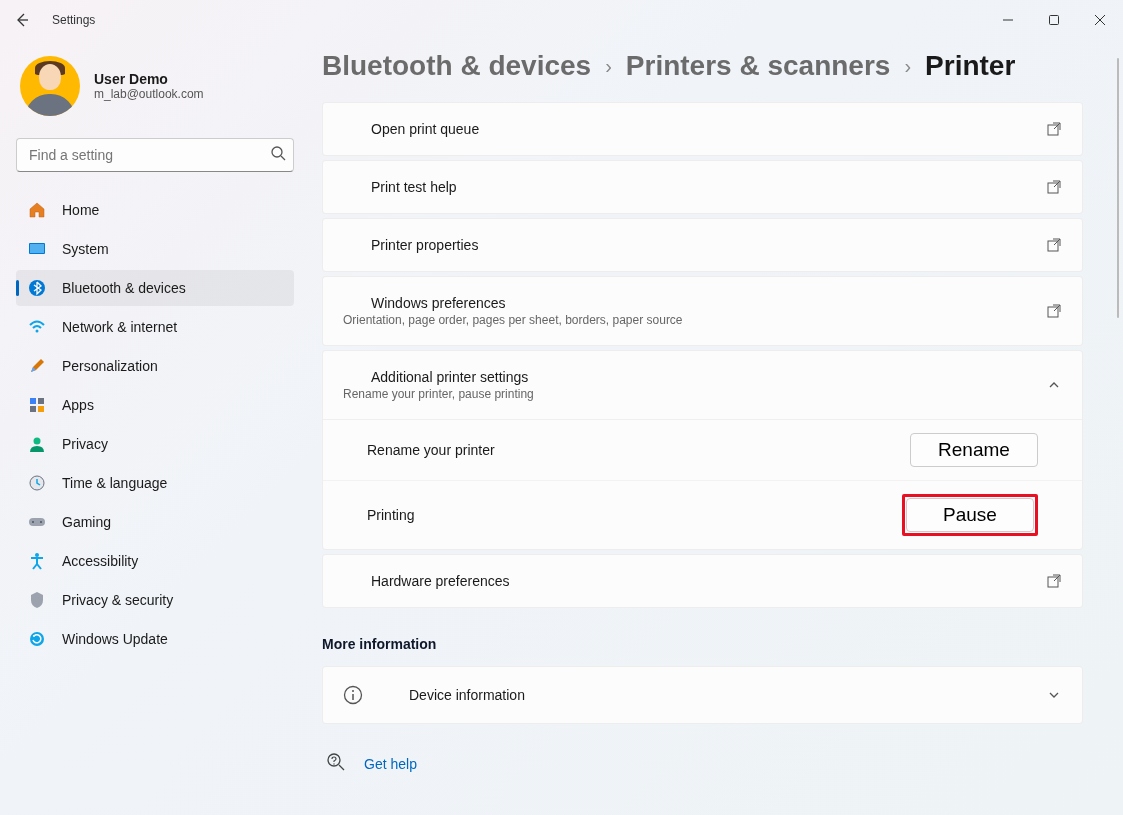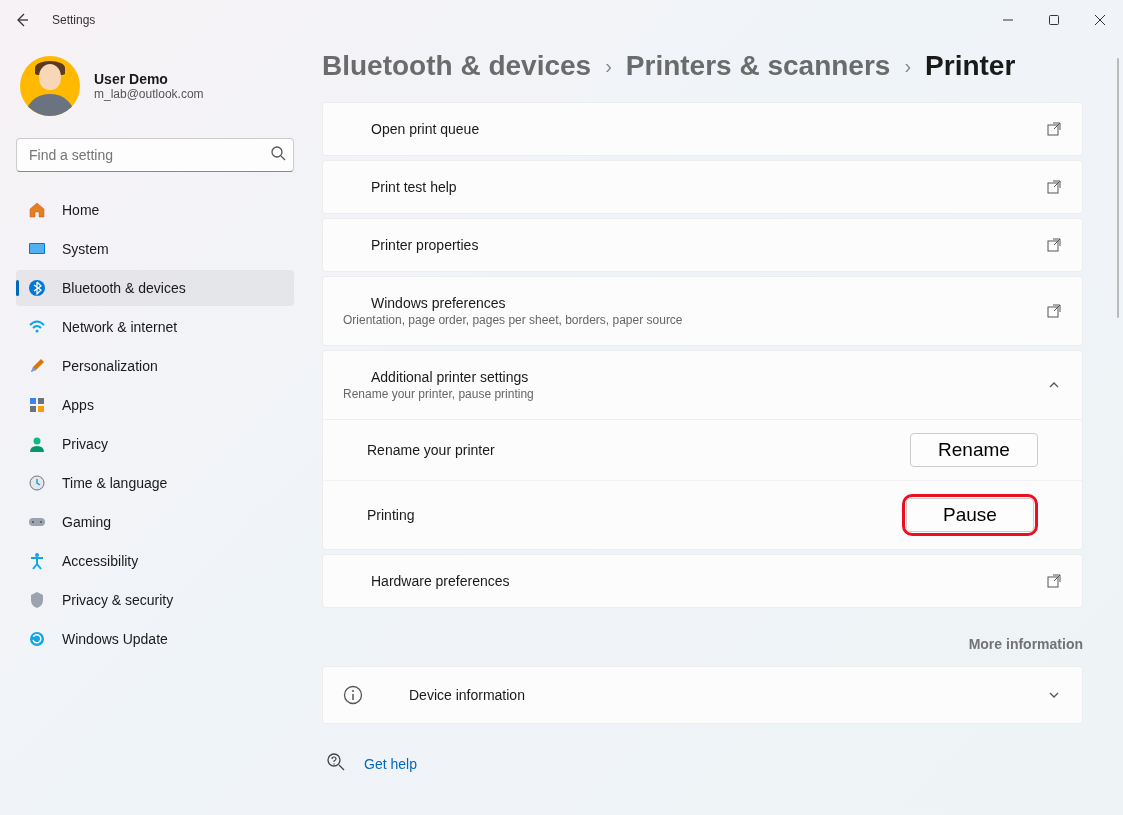--- a/index.html
+++ b/index.html
@@ -45,23 +45,23 @@
     .card-text { display: flex; flex-direction: column; gap: 2px; }
     .card-title { font-size: 14px; color: #1a1a1a; margin-left: 28px; }
     .card-sub { font-size: 12px; color: #666; }
     .card-action-icon { width: 16px; height: 16px; display: flex; align-items: center; justify-content: center; color: #555; }
     
     .expanded-sub { border-top: 1px solid rgba(0,0,0,0.05); }
     .sub-row { display: flex; align-items: center; justify-content: space-between; padding: 13px 44px 13px 44px; }
     .sub-row + .sub-row { border-top: 1px solid rgba(0,0,0,0.04); }
     .sub-label { font-size: 14px; color: #1a1a1a; }
     .sub-btn { min-width: 128px; height: 34px; background: #fdfdfd; border: 1px solid #ccc; border-radius: 4px; font-size: 19px; cursor: pointer; }
-    .highlight-box { border: 3px solid #E81123; border-radius: 10px; padding: 1px; }
-    
-    .section-heading { font-size: 14px; font-weight: 600; color: #737373; margin: 28px 0 14px 0; text-align: right; }
+    .highlight-box { border: 3px solid #E81123; border-radius: 2px; padding: 1px; }
+    
+    .section-heading { font-size: 14px; font-weight: 600; color: #0f172a; margin: 28px 0 14px 0; }
     
     .card-info { display: flex; align-items: center; gap: 18px; }
     .info-icon { width: 20px; height: 20px; }
     
     .help-link { display: flex; align-items: center; gap: 18px; margin-top: 28px; padding-left: 4px; }
     .help-text { font-size: 14px; color: #0067C0; cursor: pointer; }
     
     
     .scroll-ind { position: absolute; right: 4px; top: 58px; width: 2px; height: 260px; background: #bbb; border-radius: 2px; }
   </style>

